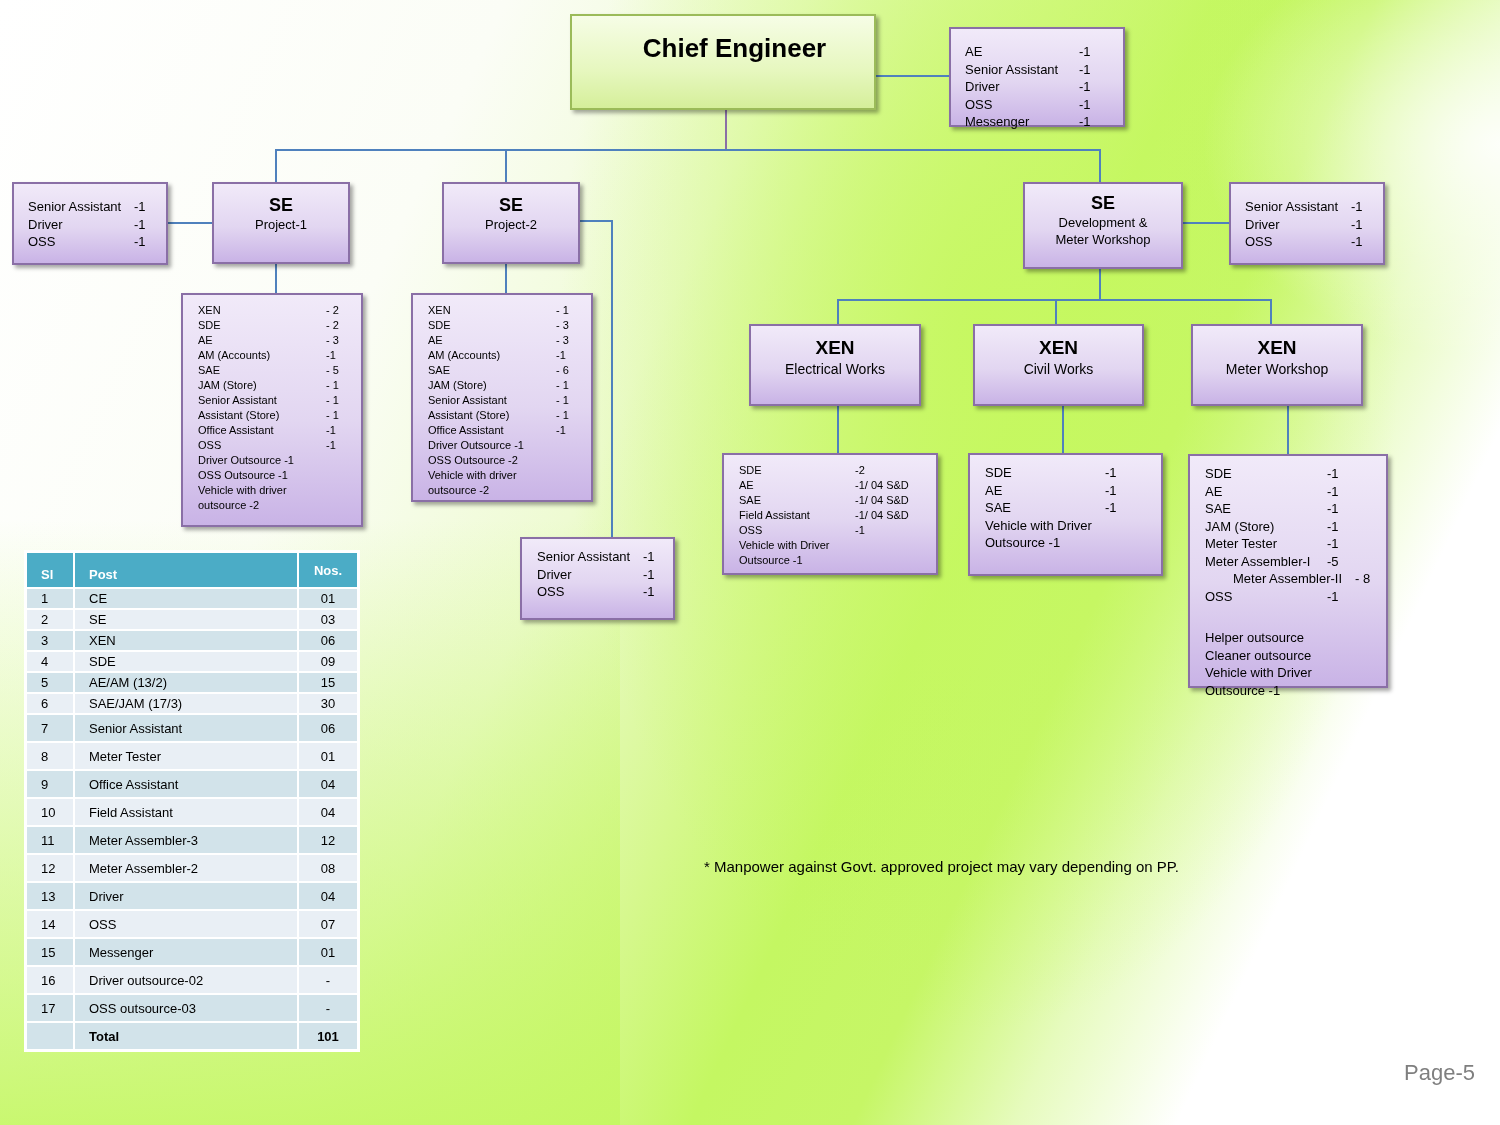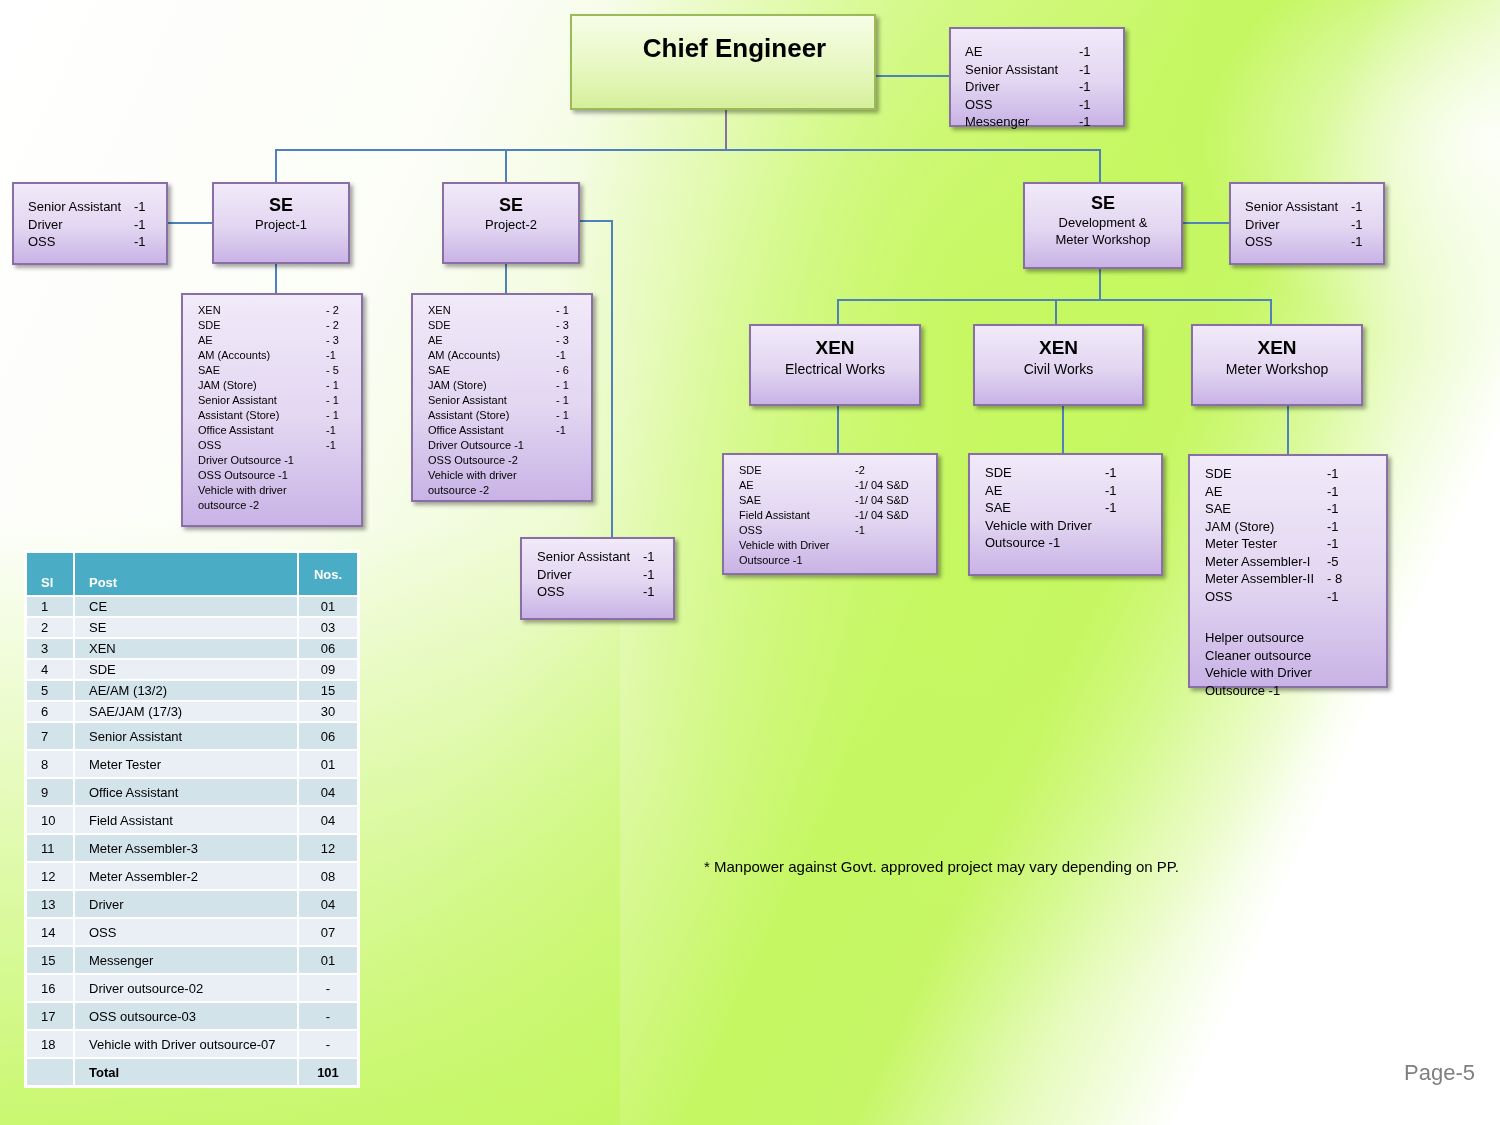--- a/index.html
+++ b/index.html
@@ -46,21 +46,21 @@
   .xen .head-sub { font-size: 14px; line-height: 20px; }
   .list { padding: 0; margin: 0; }
   .list .row { display: flex; white-space: nowrap; }
   .list .lab { display: inline-block; }
   .list .val { display: inline-block; }
   .table-wrap {
     position: absolute; left: 24px; top: 550px; width: 336px;
     background: #ffffff; padding: 1px 1px 1px 1px; box-sizing: border-box;
   }
   table { border-collapse: separate; border-spacing: 2px; width: 100%; font-size: 13px; }
-  th { background: #4bacc6; color: #fff; font-weight: bold; text-align: left; height: 25px; padding: 17px 0 0 14px; }
+  th { background: #4bacc6; color: #fff; font-weight: bold; text-align: left; height: 25px; padding: 9px 0 0 14px; }
   th.nos { text-align: center; padding: 0; }
   th.sl { padding-left: 14px; width: 32px; }
   td { height: 19px; padding: 0 0 0 14px; color: #000; }
   td.nos { text-align: center; padding: 0; }
   tr.odd td { background: #d2e3ea; }
   tr.even td { background: #e9eff5; }
   tr.tall td { height: 26px; }
   tr.total td { font-weight: bold; }
   .note { position: absolute; left: 704px; top: 858px; font-size: 15px; color: #000; }
   .page-num { position: absolute; left: 1404px; top: 1060px; font-size: 22px; color: #7f7f7f; }
@@ -380,21 +380,21 @@
       </div>
       <div class="row" style="line-height: 17.5px;">
         <span class="lab" style="width: 122px;">Meter Tester</span>
         <span class="val">-1</span>
       </div>
       <div class="row" style="line-height: 17.5px;">
         <span class="lab" style="width: 122px;">Meter Assembler-I</span>
         <span class="val">-5</span>
       </div>
       <div class="row" style="line-height: 17.5px;">
-        <span class="lab" style="width: 122px;">Meter Assembler-II</span>
+        <span class="lab" style="width: 122px; margin-left: 28px;">Meter Assembler-II</span>
         <span class="val">- 8</span>
       </div>
       <div class="row" style="line-height: 17.5px;">
         <span class="lab" style="width: 122px;">OSS</span>
         <span class="val">-1</span>
       </div>
       <div class="row" style="line-height: 17.5px; margin-top: 24px;">
         <span class="lab">Helper outsource</span>
       </div>
       <div class="row" style="line-height: 17.5px;">
@@ -497,25 +497,20 @@
         <tr class="even tall">
           <td>16</td>
           <td>Driver outsource-02</td>
           <td class="nos">-</td>
         </tr>
         <tr class="odd tall">
           <td>17</td>
           <td>OSS outsource-03</td>
           <td class="nos">-</td>
         </tr>
-        <tr class="even tall">
-          <td>18</td>
-          <td>Vehicle with Driver outsource-07</td>
-          <td class="nos">-</td>
-        </tr>
         <tr class="odd tall total">
           <td></td>
           <td>Total</td>
           <td class="nos">101</td>
         </tr>
       </tbody>
   </table>
 </div>
 
 <div class="note">* Manpower against Govt. approved project may vary depending on PP.</div>

